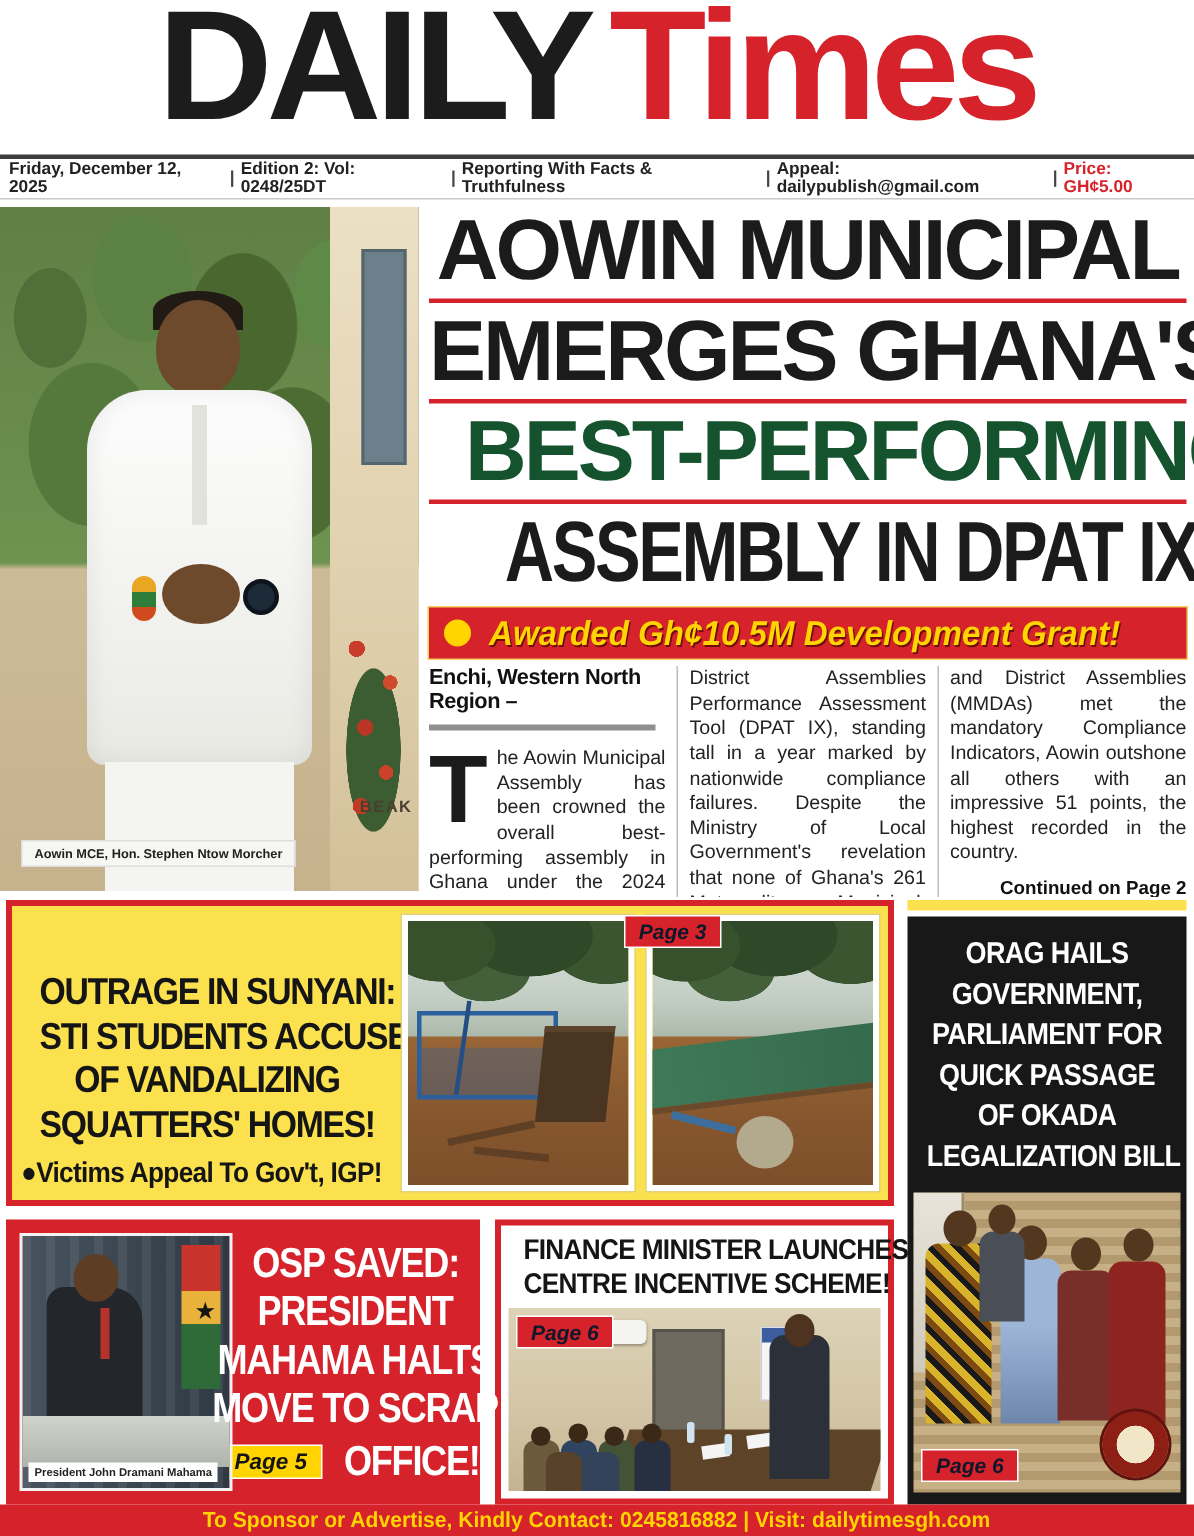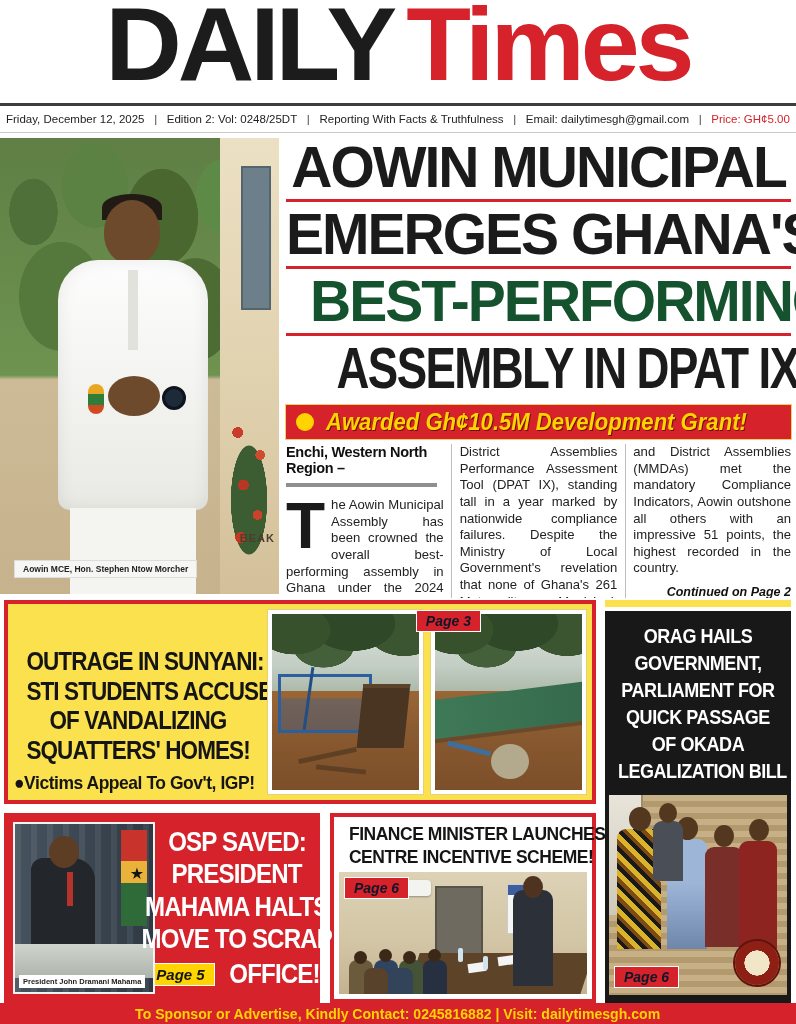--- a/index.html
+++ b/index.html
@@ -9,21 +9,21 @@
   
   .masthead{position:absolute;top:-8px;left:0;right:0;height:110px;display:flex;
             justify-content:center;align-items:flex-start;white-space:nowrap;
             font-weight:900;font-size:104px;line-height:104px;letter-spacing:-4px;}
   .masthead .black{color:#1c1c1c;transform:scaleX(1.02);display:inline-block;}
   .masthead .red{color:#d6222a;margin-left:18px;display:inline-block;transform:scaleX(1.02);}
 
   
   .infobar{position:absolute;top:103px;left:0;right:0;height:26px;border-top:3px solid #3d3d3d;
            border-bottom:1px solid #c9c9c9;display:flex;align-items:center;
-           justify-content:space-between;padding:0 6px;font-size:11.5px;font-weight:normal;color:#222;}
+           justify-content:space-between;padding:0 6px;font-size:11.5px;font-weight:bold;color:#222;}
   .infobar .sep{color:#444;margin:0 4px;}
   .infobar .price{color:#d6222a;}
 
   
   .main{position:absolute;top:136px;left:0;right:0;height:464px;}
   .lead-photo{position:absolute;left:0;top:2px;width:279px;height:456px;overflow:hidden;
               background:linear-gradient(180deg,#5f7f45 0%,#6e9350 52%,#cdbb97 53%,#c6b28d 100%);}
   .bush{position:absolute;inset:0;height:58%;
         background:
         radial-gradient(40px 55px at 12% 28%,#4f7038 0 60%,transparent 61%),
@@ -70,21 +70,21 @@
   .subhead-text{font-size:23px;font-weight:bold;font-style:italic;color:#ffd400;white-space:nowrap;
       text-shadow:1px 1px 0 #6e0d0d;transform:scaleX(0.96);transform-origin:left;}
 
   .article{position:absolute;left:0;right:0;top:308px;bottom:2px;overflow:hidden;
       column-count:3;column-gap:16px;column-rule:1px solid #bdbdbd;}
   .dateline{font-size:14.5px;font-weight:900;color:#111;letter-spacing:-0.3px;}
   .date-rule{height:4px;background:#8f8f8f;margin:7px 0 10px;width:96%;}
   .body-text{font-size:13.1px;line-height:1.27;text-align:justify;color:#222;}
   .dropcap{float:left;font-size:64px;line-height:50px;font-weight:bold;color:#1b1b1b;
       padding:4px 6px 0 0;font-family:"Liberation Sans",sans-serif;}
-  .continued{margin-top:8px;font-size:12.5px;font-weight:bold;font-style:italic;text-align:right;
+  .continued{margin-top:8px;font-size:12.5px;font-weight:bold;text-align:right;
       color:#111;border-bottom:2px solid #222;padding-bottom:5px;break-inside:avoid;}
 
   
   .lower{position:absolute;top:600px;left:4px;right:5px;height:403px;display:flex;gap:9px;}
   .lower-left{flex:1;display:flex;flex-direction:column;gap:9px;min-width:0;}
 
   .sunyani-box{height:204px;border:4px solid #d6222a;background:#fbe14e;display:flex;
       padding:6px 6px;gap:6px;position:relative;box-sizing:border-box;}
   .sunyani-text{width:248px;flex:none;display:flex;flex-direction:column;justify-content:flex-end;text-align:center;}
   .sy-line{font-size:25px;font-weight:900;color:#151515;line-height:29.5px;white-space:nowrap;
@@ -186,21 +186,21 @@
     <span class="red">Times</span>
   </div>
 
   <div class="infobar">
     <span>Friday, December 12, 2025</span>
     <span class="sep">|</span>
     <span>Edition 2: Vol: 0248/25DT</span>
     <span class="sep">|</span>
     <span>Reporting With Facts &amp; Truthfulness</span>
     <span class="sep">|</span>
-    <span>Email: dailytimesgh@gmail.com</span>
+    <span>Appeal: dailypublish@gmail.com</span>
     <span class="sep">|</span>
     <span class="price">Price: GH¢5.00</span>
   </div>
 
   <div class="main">
 
     <div class="lead-photo">
       <div class="bush"></div>
       <div class="wall"></div>
       <div class="door"></div>

